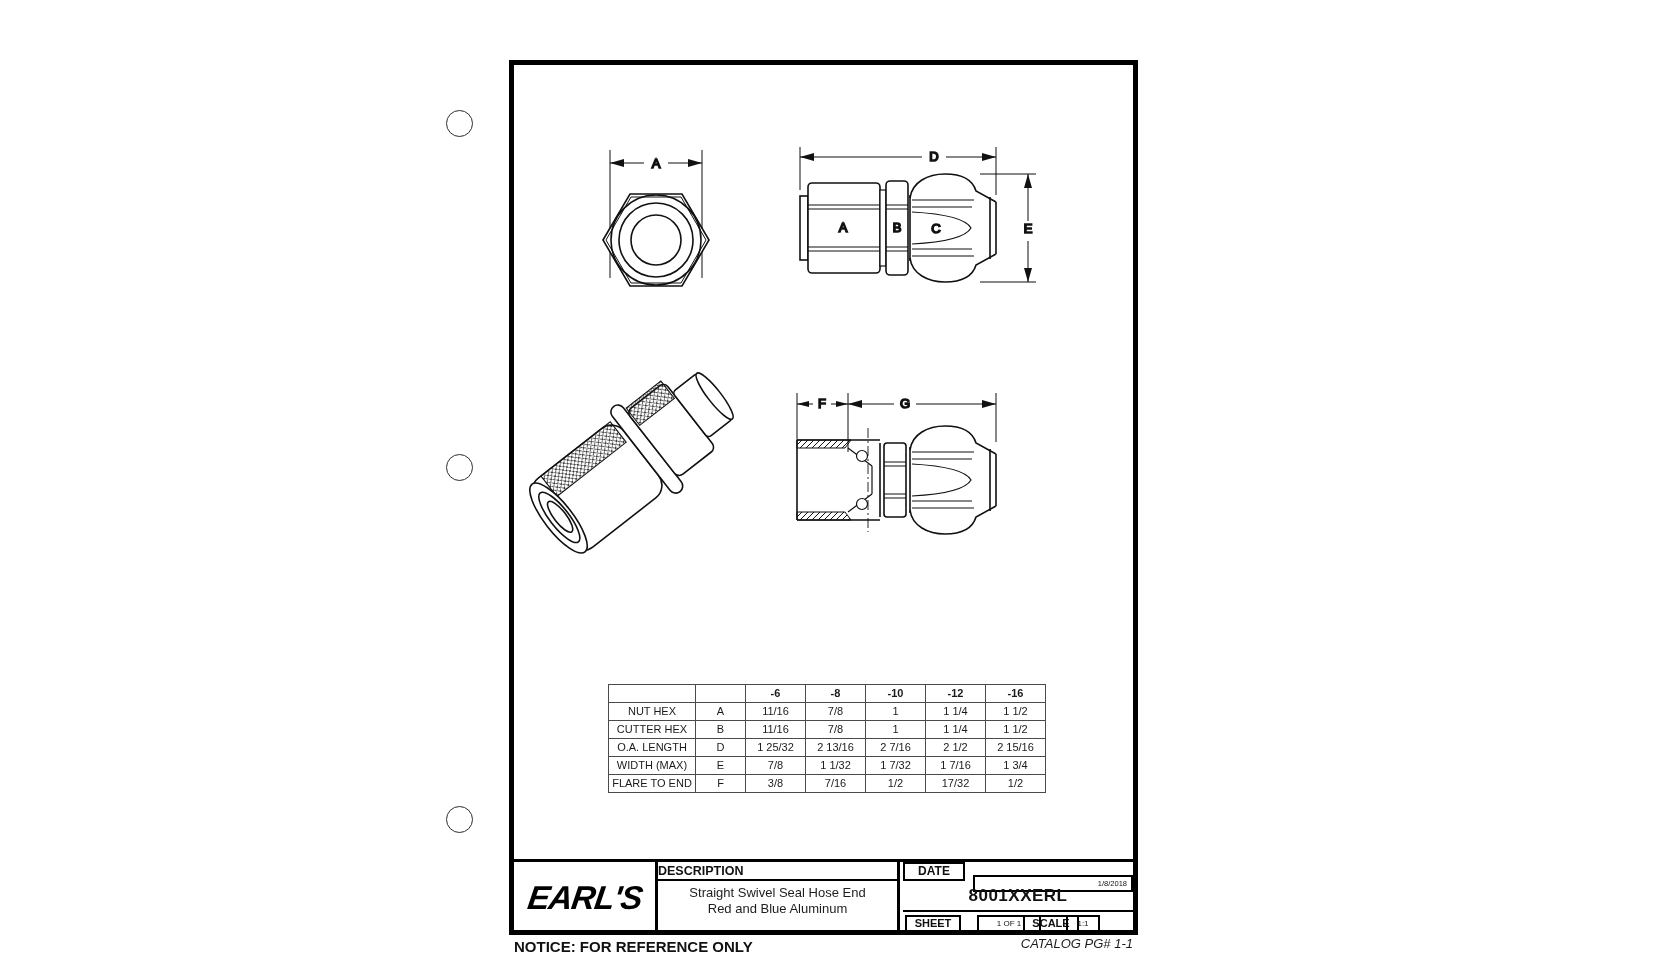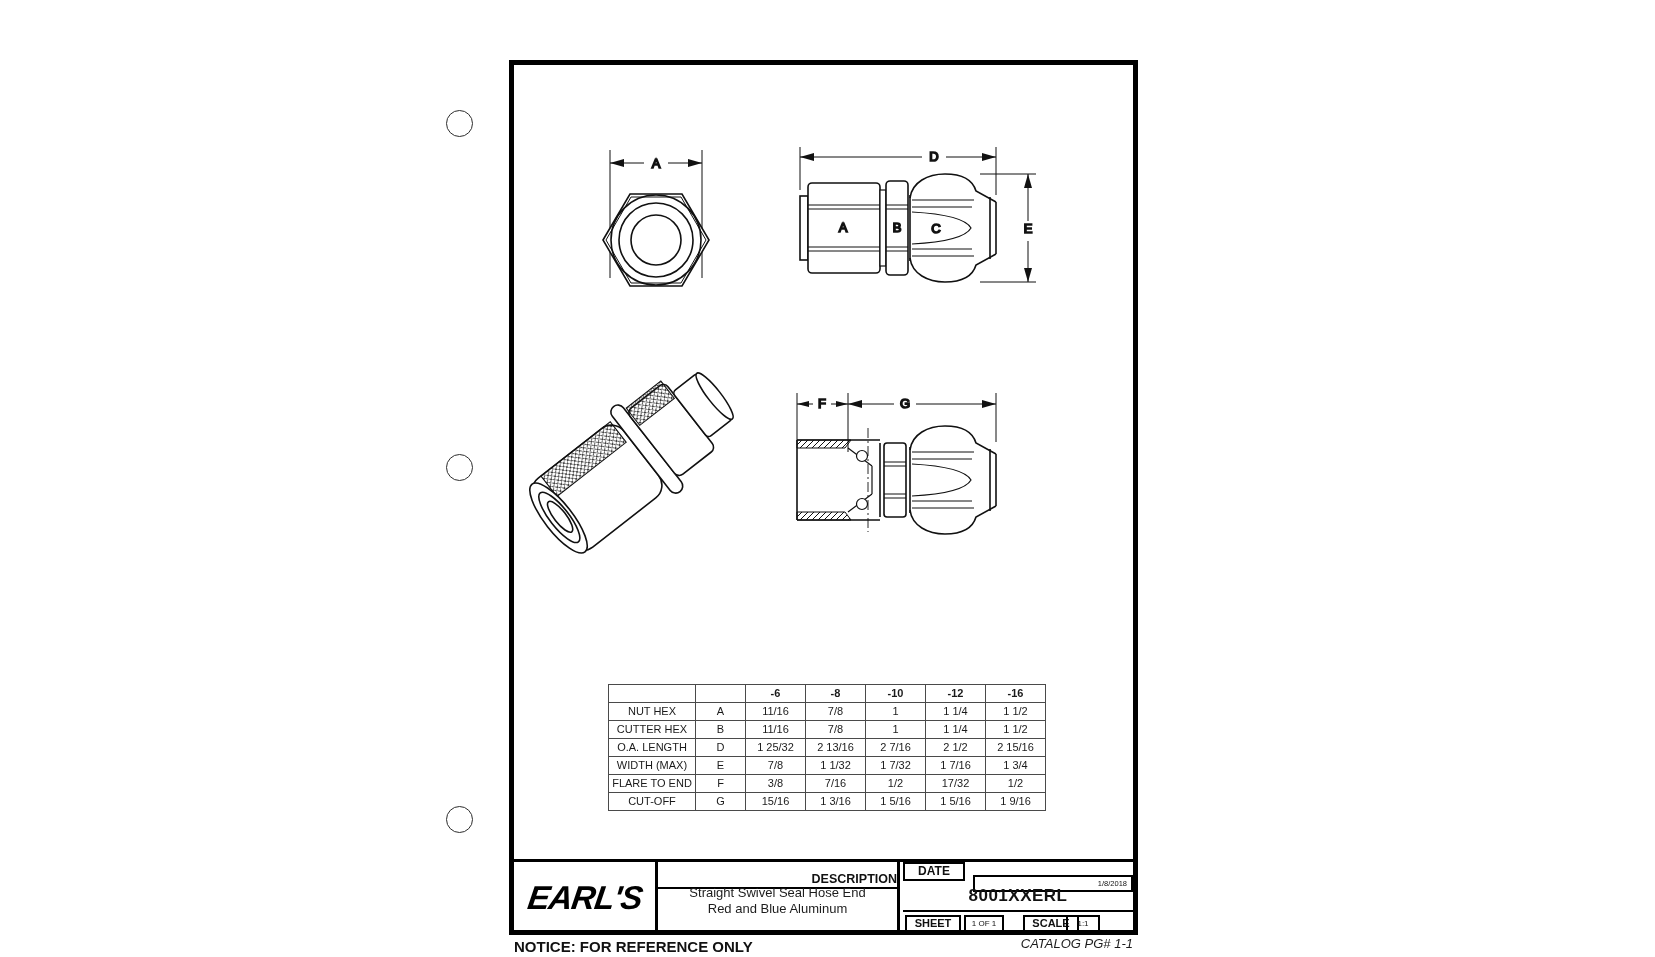--- a/index.html
+++ b/index.html
@@ -17,38 +17,38 @@
   #size-table thead th{font-weight:bold;}
   
   #title-block{position:absolute;left:514px;top:859px;width:619px;height:71px;
                border-top:3px solid #000;box-sizing:border-box;}
   #logo-cell{position:absolute;left:0;top:0;width:144px;height:71px;border-right:3px solid #000;
              box-sizing:border-box;display:flex;align-items:center;justify-content:center;}
   #brand-logo{font-size:33px;font-weight:bold;font-style:italic;letter-spacing:-1px;
               transform:skewX(-8deg);color:#000;}
   #desc-col{position:absolute;left:144px;top:0;width:242px;height:71px;border-right:3px solid #000;
             box-sizing:border-box;}
-  #desc-header{position:absolute;left:0;top:8px;width:100%;height:19px;line-height:18px;
-               border-bottom:2px solid #000;box-sizing:border-box;text-align:right;
+  #desc-header{position:absolute;left:0;top:0;width:100%;height:19px;line-height:18px;
+               border-bottom:2px solid #000;box-sizing:border-box;text-align:left;
                font-weight:bold;font-size:12.5px;}
   .desc-line{position:absolute;left:0;width:100%;text-align:center;font-size:13px;color:#1d1d1d;}
   #desc-line1{top:23px;} #desc-line2{top:39px;}
   #right-col{position:absolute;left:389px;top:0;width:230px;height:71px;}
   #date-label{position:absolute;left:0;top:0;width:62px;height:19px;border:2.5px solid #000;
               box-sizing:border-box;text-align:center;font-weight:bold;font-size:12px;line-height:14px;}
   #date-box{position:absolute;left:70px;top:1px;right:0;height:17px;border:2px solid #000;
             box-sizing:border-box;text-align:right;font-size:7.5px;line-height:13px;padding-right:4px;margin-top:12px;}
   #pn-row{position:absolute;left:0;top:19px;width:100%;height:31px;border-bottom:2px solid #000;
           box-sizing:border-box;text-align:center;font-weight:bold;font-size:17px;line-height:29px;
           letter-spacing:0.5px;}
   .tb-box{position:absolute;top:53px;height:17px;border:2px solid #000;box-sizing:border-box;
           text-align:center;}
   .tb-box.lbl{font-weight:bold;font-size:11px;line-height:13px;}
   .tb-box.val{font-size:8px;line-height:13px;}
-  #sheet-label{left:2px;width:56px;} #sheet-value{left:61px;width:40px;}
+  #sheet-label{left:2px;width:56px;} #sheet-value{left:74px;width:64px;}
   #scale-label{left:120px;width:56px;} #scale-value{left:163px;width:34px;}
   #notice{position:absolute;left:514px;top:938px;font-size:15px;font-weight:600;color:#111;}
   #catalog-ref{position:absolute;left:975px;top:936px;width:158px;text-align:right;
                font-size:13px;color:#1b1b1b;font-style:italic;}
   svg text{font-family:"Liberation Sans",sans-serif;font-size:13px;fill:#111;}
 </style>
 </head>
 <body>
 
 <div id="canvas">
@@ -229,29 +229,20 @@
           <td>1 3/4</td>
         </tr>
         <tr>
           <td>FLARE TO END</td>
           <td>F</td>
           <td>3/8</td>
           <td>7/16</td>
           <td>1/2</td>
           <td>17/32</td>
           <td>1/2</td>
-        </tr>
-        <tr>
-          <td>CUT-OFF</td>
-          <td>G</td>
-          <td>15/16</td>
-          <td>1 3/16</td>
-          <td>1 5/16</td>
-          <td>1 5/16</td>
-          <td>1 9/16</td>
         </tr>
       </tbody>
   </table>
 
   <div id="title-block">
     <div id="logo-cell">
       <span id="brand-logo">EARL'S</span>
     </div>
     <div id="desc-col">
       <div id="desc-header">DESCRIPTION</div>

